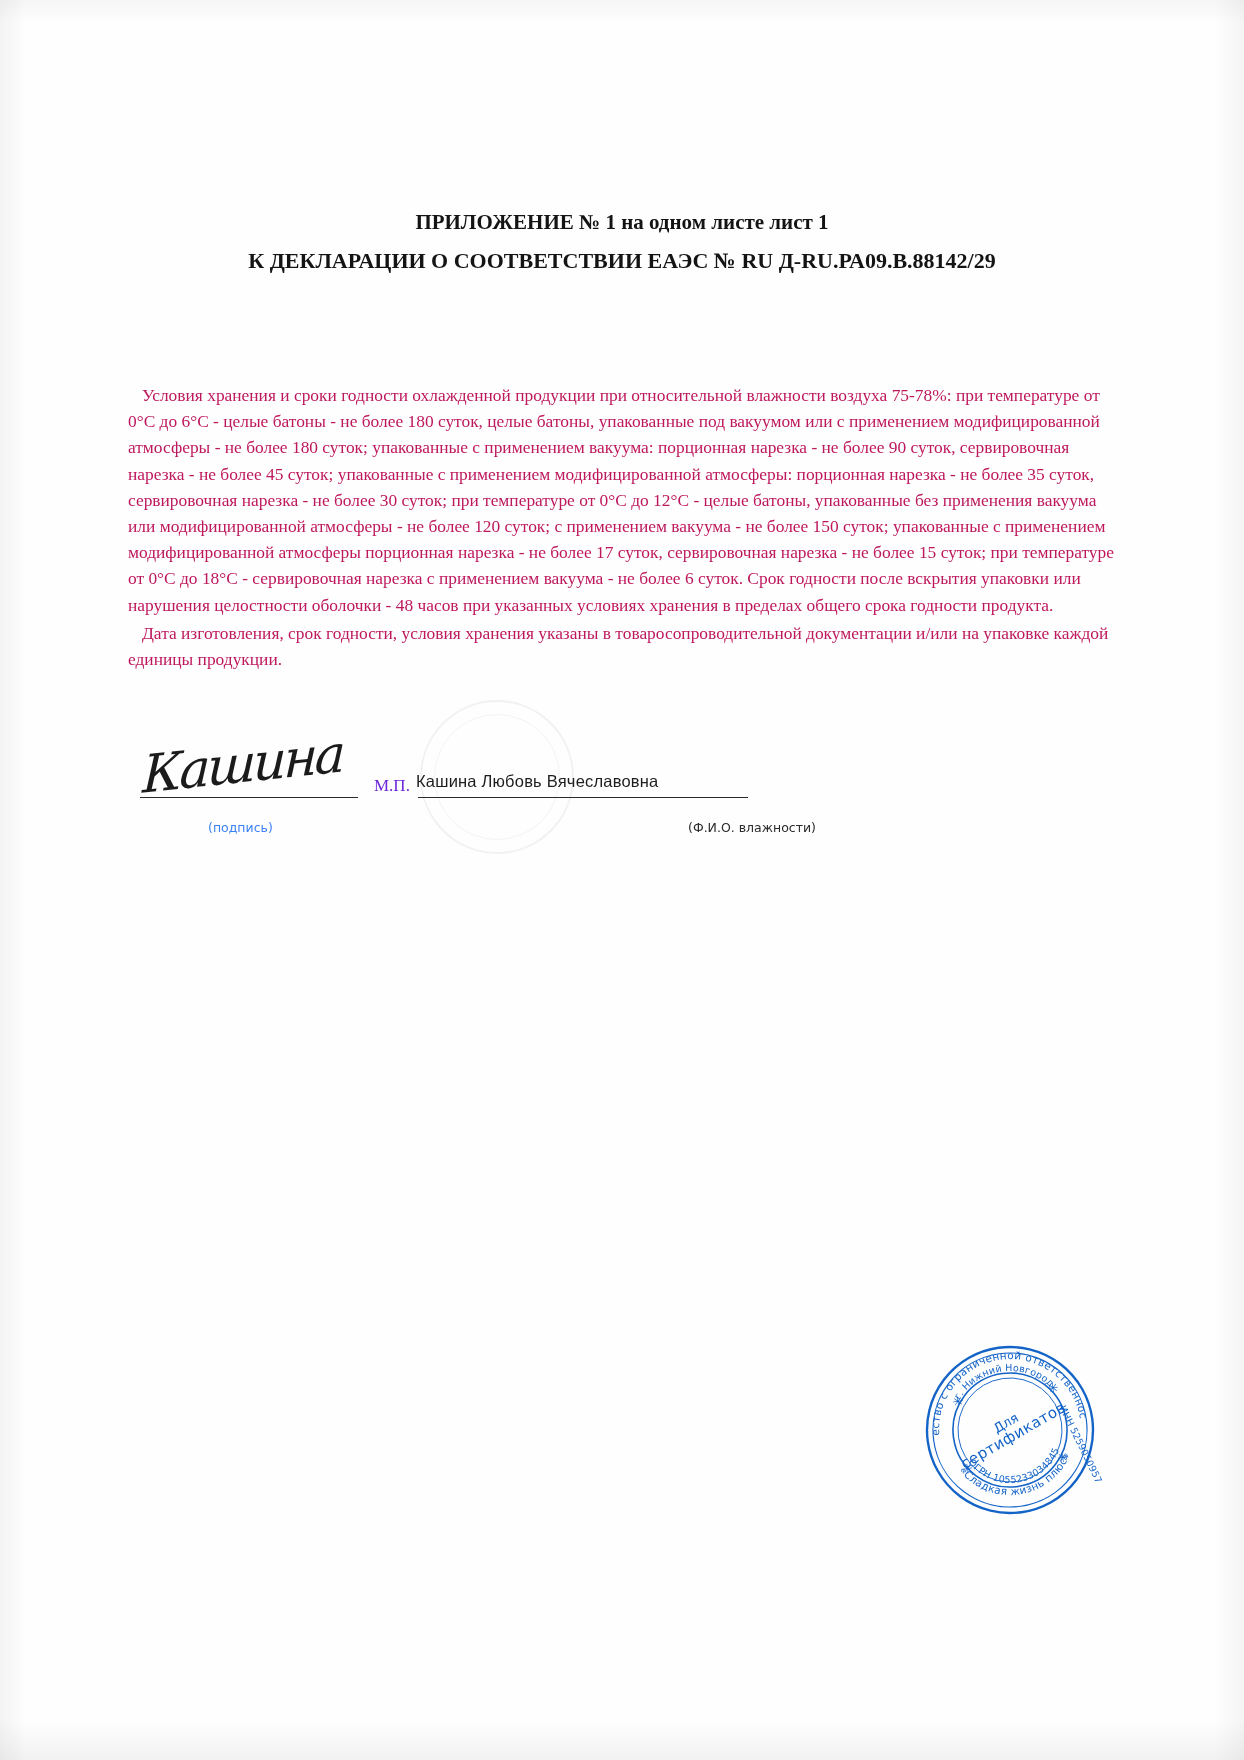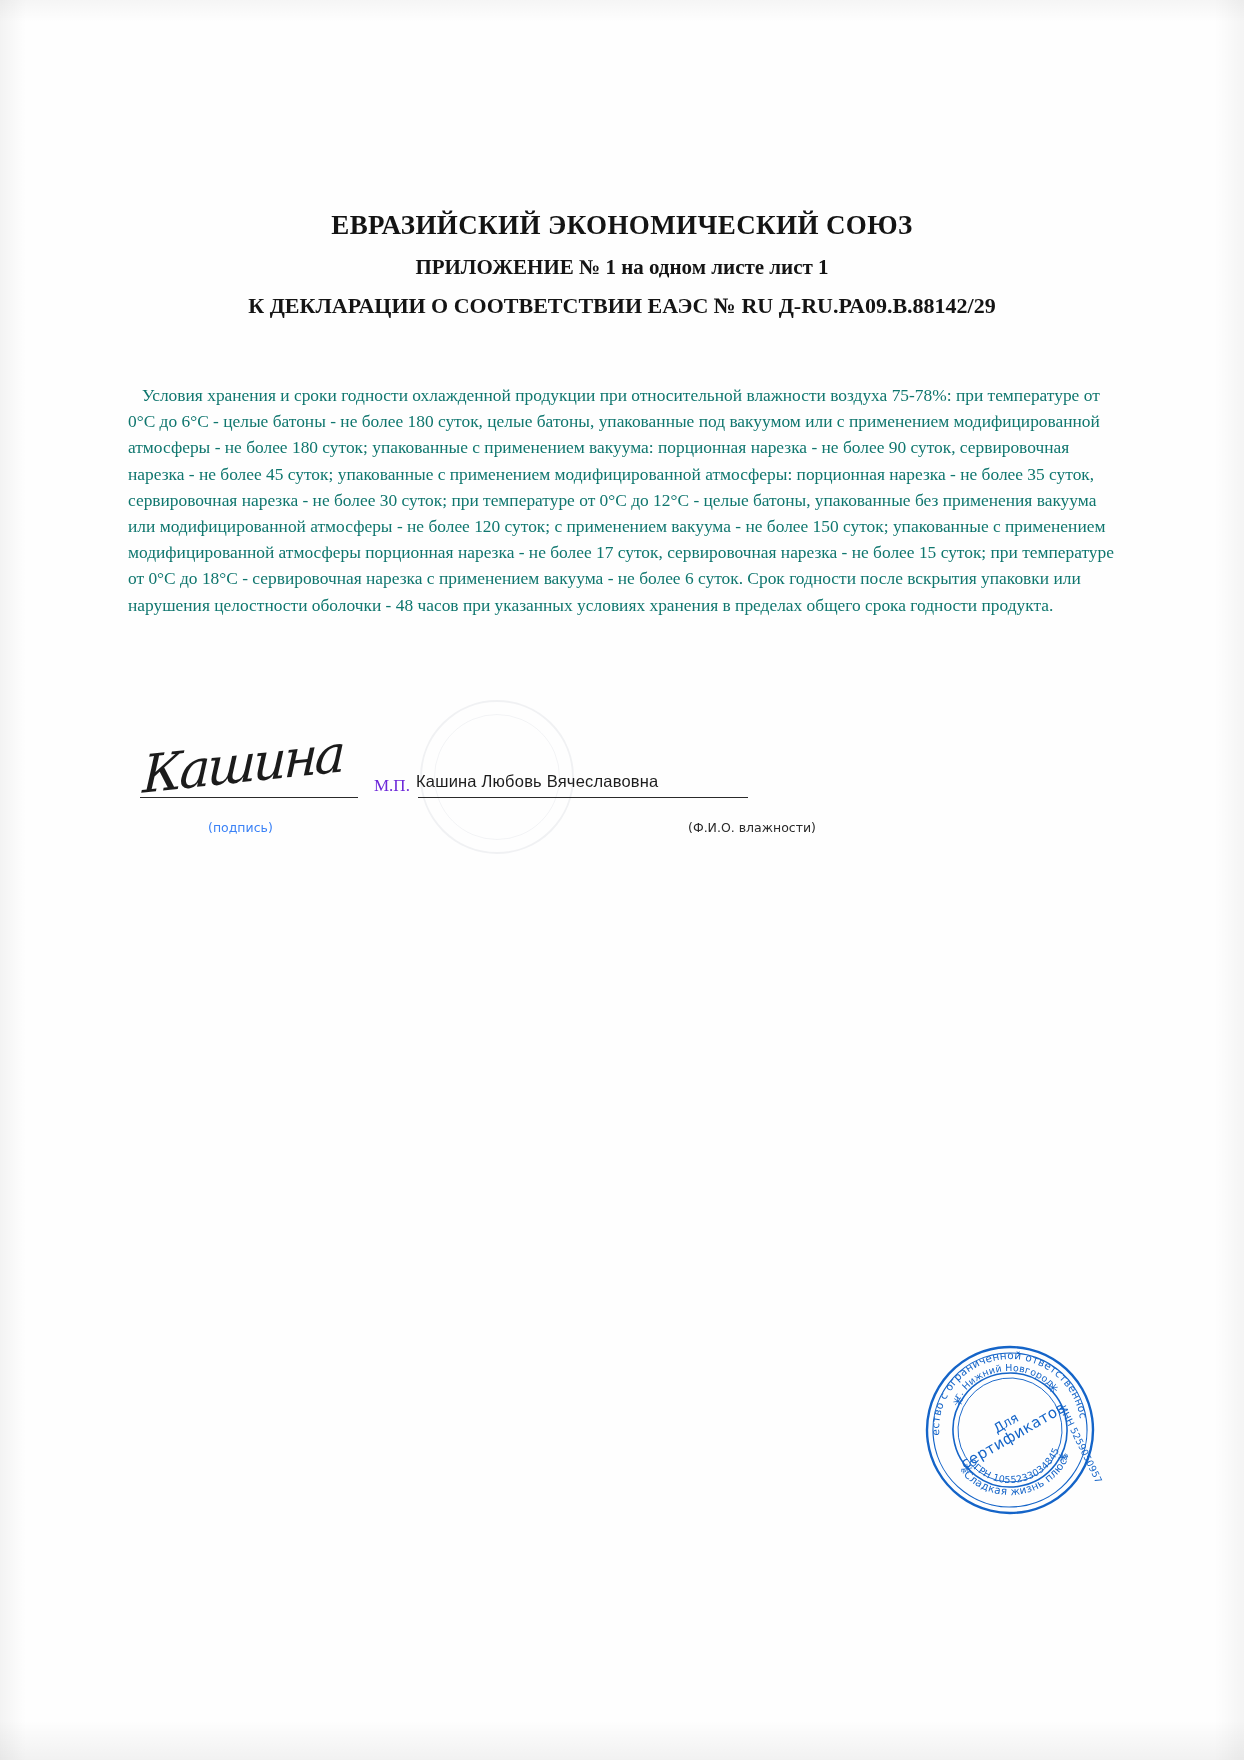--- a/index.html
+++ b/index.html
@@ -75,21 +75,21 @@
   }
 
   .body-text {
     position: absolute;
     left: 128px;
     right: 128px;
     top: 382px;
     font-size: 17.4px;
     line-height: 26.2px;
     text-align: left;
-    color: #0f766e;
+    color: #be185d;
   }
   .body-text p {
     margin: 0;
     text-indent: 14px;
   }
   .body-text p + p {
     margin-top: 2px;
   }
 
   .sign-area {
@@ -209,27 +209,27 @@
 <body>
 
 <div class="page">
 
   <div class="scan-edge-top"></div>
   <div class="scan-edge-left"></div>
   <div class="scan-edge-right"></div>
   <div class="scan-edge-bottom"></div>
 
   <div class="header">
-    <div class="title-main">ЕВРАЗИЙСКИЙ ЭКОНОМИЧЕСКИЙ СОЮЗ</div>
     <div class="title-sub">ПРИЛОЖЕНИЕ № 1 на одном листе лист 1</div>
     <div class="title-decl">К ДЕКЛАРАЦИИ О СООТВЕТСТВИИ ЕАЭС № RU Д-RU.РА09.В.88142/29</div>
   </div>
 
   <div class="body-text">
     <p>Условия хранения и сроки годности охлажденной продукции при относительной влажности воздуха 75-78%: при температуре от 0°С до 6°С - целые батоны - не более 180 суток, целые батоны, упакованные под вакуумом или с применением модифицированной атмосферы - не более 180 суток; упакованные с применением вакуума: порционная нарезка - не более 90 суток, сервировочная нарезка - не более 45 суток; упакованные с применением модифицированной атмосферы: порционная нарезка - не более 35 суток, сервировочная нарезка - не более 30 суток; при температуре от 0°С до 12°С - целые батоны, упакованные без применения вакуума или модифицированной атмосферы - не более 120 суток; с применением вакуума - не более 150 суток; упакованные с применением модифицированной атмосферы порционная нарезка - не более 17 суток, сервировочная нарезка - не более 15 суток; при температуре от 0°С до 18°С - сервировочная нарезка с применением вакуума - не более 6 суток. Срок годности после вскрытия упаковки или нарушения целостности оболочки - 48 часов при указанных условиях хранения в пределах общего срока годности продукта.</p>
+    <p>Дата изготовления, срок годности, условия хранения указаны в товаросопроводительной документации и/или на упаковке каждой единицы продукции.</p>
   </div>
 
   <div class="ghost-stamp"></div>
 
   <div class="sign-area">
     <div class="signature-glyph">Кашина</div>
     <div class="sign-line"></div>
     <div class="mp-label">М.П.</div>
     <div class="applicant-name">Кашина Любовь Вячеславовна</div>
     <div class="name-line"></div>

